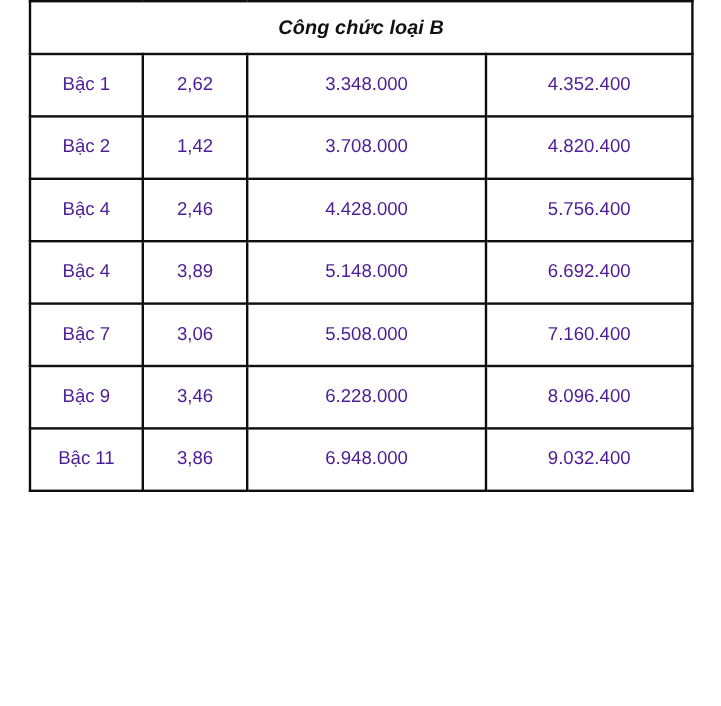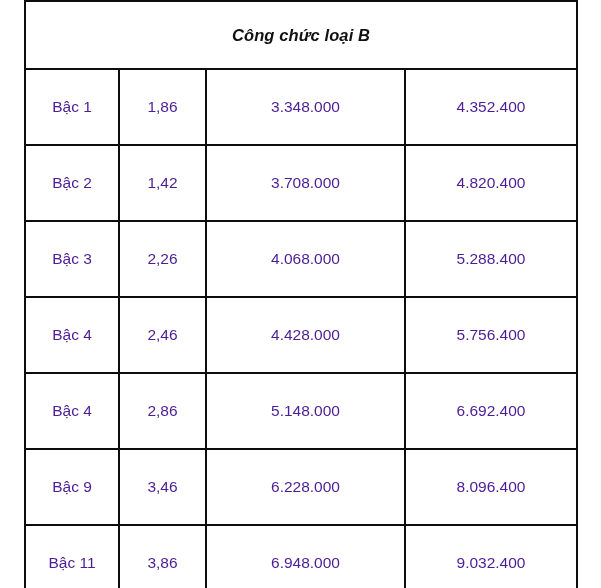--- a/index.html
+++ b/index.html
@@ -34,21 +34,21 @@
   }
 
   .salary-table col.c-level  { width: 94px;  }
   .salary-table col.c-coef   { width: 87px;  }
   .salary-table col.c-base   { width: 199px; }
   .salary-table col.c-new    { width: 172px; }
 
   .salary-table th,
   .salary-table td {
     border: 2px solid #0d0d0d;
-    padding: 12px;
+    padding: 0;
     text-align: center;
     vertical-align: middle;
     background: #ffffff;
   }
 
   .title-cell {
     background: #fbe0d3;
     height: 42px;
     border-top: none;
     font-weight: bold;
@@ -85,47 +85,47 @@
       <col class="c-new">
     </colgroup>
     <thead>
       <tr>
         <th class="title-cell" colspan="4">Công chức loại B</th>
       </tr>
     </thead>
     <tbody id="table-body">
         <tr>
           <td class="cell-level">Bậc 1</td>
-          <td class="cell-coef">1,86</td>
+          <td class="cell-coef">2,62</td>
           <td class="cell-base">3.348.000</td>
           <td class="cell-new">4.352.400</td>
         </tr>
         <tr>
           <td class="cell-level">Bậc 2</td>
           <td class="cell-coef">1,42</td>
           <td class="cell-base">3.708.000</td>
           <td class="cell-new">4.820.400</td>
         </tr>
         <tr>
-          <td class="cell-level">Bậc 3</td>
-          <td class="cell-coef">2,26</td>
-          <td class="cell-base">4.068.000</td>
-          <td class="cell-new">5.288.400</td>
-        </tr>
-        <tr>
           <td class="cell-level">Bậc 4</td>
           <td class="cell-coef">2,46</td>
           <td class="cell-base">4.428.000</td>
           <td class="cell-new">5.756.400</td>
         </tr>
         <tr>
           <td class="cell-level">Bậc 4</td>
-          <td class="cell-coef">2,86</td>
+          <td class="cell-coef">3,89</td>
           <td class="cell-base">5.148.000</td>
           <td class="cell-new">6.692.400</td>
+        </tr>
+        <tr>
+          <td class="cell-level">Bậc 7</td>
+          <td class="cell-coef">3,06</td>
+          <td class="cell-base">5.508.000</td>
+          <td class="cell-new">7.160.400</td>
         </tr>
         <tr>
           <td class="cell-level">Bậc 9</td>
           <td class="cell-coef">3,46</td>
           <td class="cell-base">6.228.000</td>
           <td class="cell-new">8.096.400</td>
         </tr>
         <tr>
           <td class="cell-level">Bậc 11</td>
           <td class="cell-coef">3,86</td>

